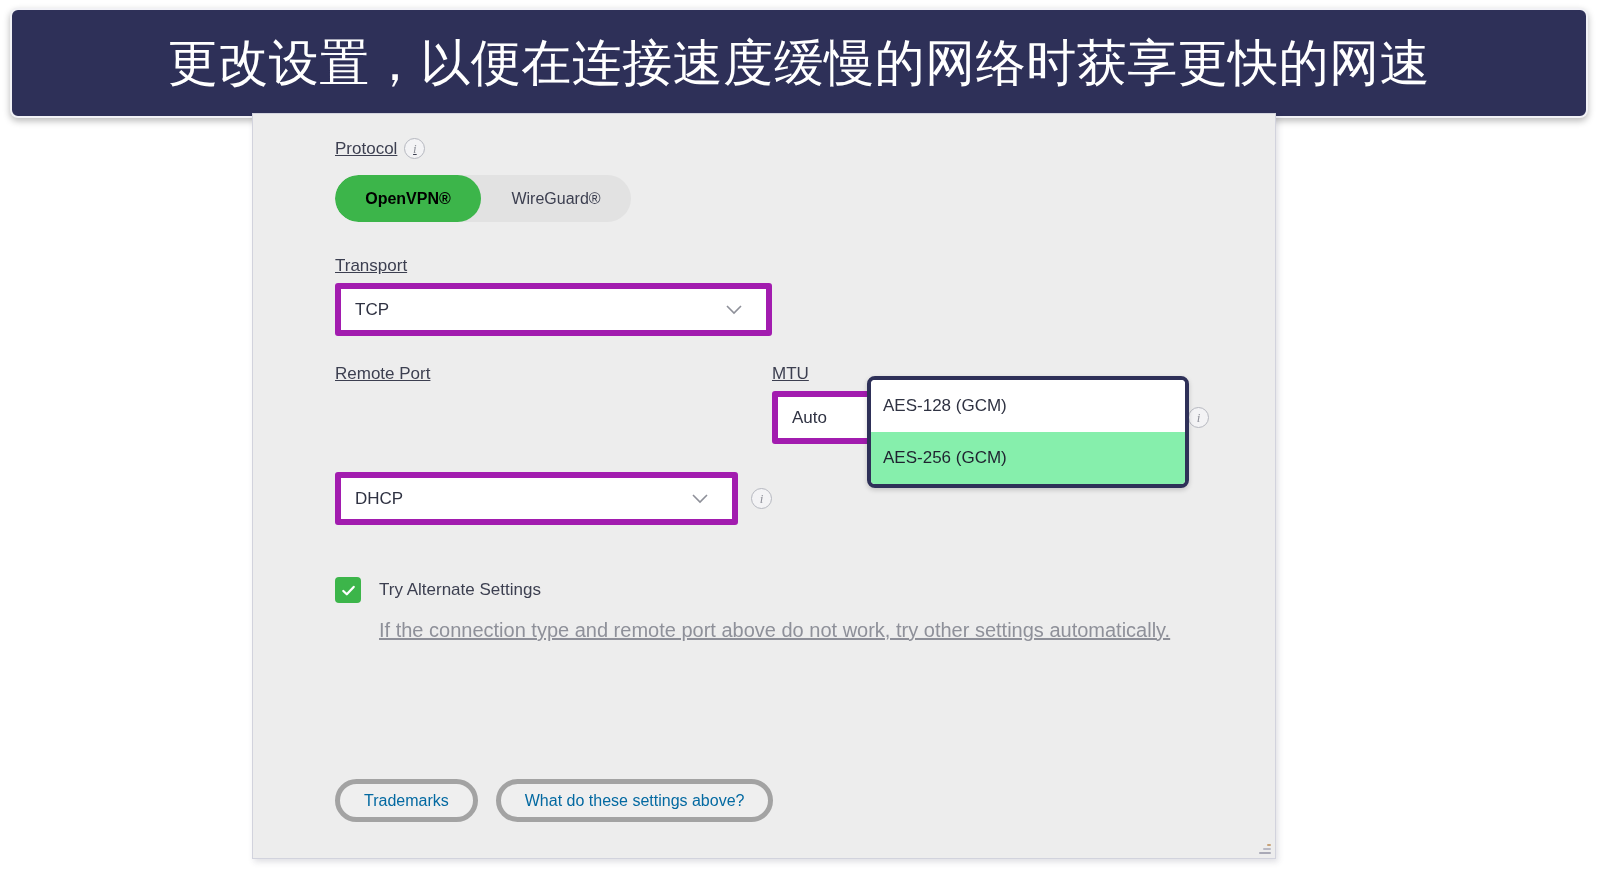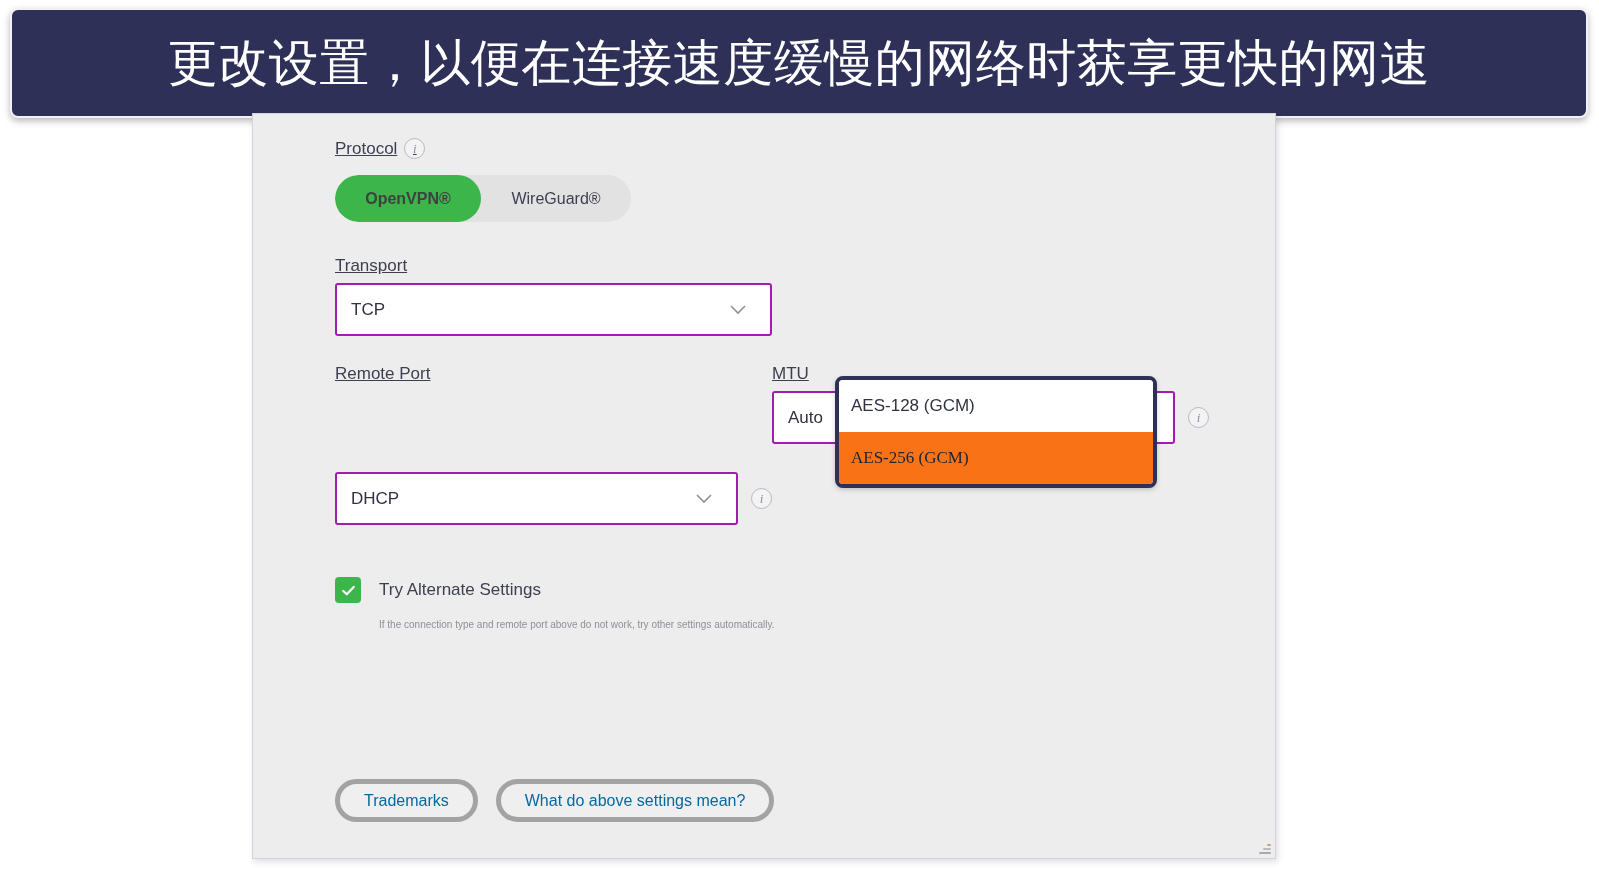--- a/index.html
+++ b/index.html
@@ -130,40 +130,40 @@
     align-items: center;
     justify-content: center;
     font-size: 16px;
     font-weight: bold;
     border-radius: 24px;
     cursor: pointer;
     user-select: none;
   }
   .seg.active {
     background: #3cb54a;
-    color: #404040;
+    color: #000000;
     width: 146px;
   }
   .seg.inactive {
     color: #3c3f50;
     font-weight: normal;
     width: 150px;
   }
 
   
   .form-area { position: relative; margin-top: 34px; }
 
   .row { display: flex; }
   .col-left  { width: 437px; }
   .col-right { width: 437px; margin-left: 0px; }
 
   .select-box {
     position: relative;
     background: #ffffff;
-    border: 2px solid #a21caf;
+    border: 6px solid #a21caf;
     border-radius: 3px;
     height: 53px;
     display: flex;
     align-items: center;
     padding: 0 14px;
     font-size: 17px;
     color: #2f3242;
     cursor: pointer;
     gap: 16px;
   }
@@ -177,44 +177,43 @@
 
   .field { margin-bottom: 0; }
   .with-info { display: flex; align-items: center; gap: 13px; }
   .with-info .select-box { flex: 1 1 auto; }
 
   .gap-row { margin-top: 28px; }
 
   
   .dropdown-overlay {
     position: absolute;
-    left: 500px;
+    left: 532px;
     top: 120px;
     width: 322px;
     border: 4px solid #2e3058;
     border-radius: 8px;
     background: #ffffff;
     box-shadow: 0 2px 5px rgba(0,0,0,0.18);
     overflow: hidden;
     z-index: 40;
   }
   .dd-item {
     height: 52px;
     display: flex;
     align-items: center;
     padding: 0 12px;
     font-size: 17px;
     color: #2f3242;
     background: #ffffff;
     cursor: pointer;
   }
   .dd-item.selected {
-    background: #f97316;
+    background: #86efac;
     color: #1f2330;
-    font-family: Liberation Serif, serif;
   }
 
   
   .check-block { margin-top: 52px; }
   .check-row { display: flex; align-items: center; gap: 18px; }
   .checkbox {
     width: 26px; height: 26px;
     border-radius: 4px;
     background: #3cb54a;
     display: flex;
@@ -224,22 +223,23 @@
     cursor: pointer;
   }
   .checkbox svg { display: block; }
   .check-label {
     font-size: 17px;
     color: #3c3f50;
   }
   .check-help {
     margin-top: 16px;
     margin-left: 44px;
-    font-size: 10px;
+    font-size: 20px;
     color: #8e9099;
+    text-decoration: underline;
   }
 
   
   .footer {
     position: absolute;
     left: 82px;
     bottom: 36px;
     display: flex;
     gap: 18px;
   }
@@ -352,21 +352,21 @@
           </span>
           <span class="check-label">Try Alternate Settings</span>
         </div>
         <div class="check-help">If the connection type and remote port above do not work, try other settings automatically.</div>
       </div>
 
     </div>
 
     <div class="footer">
       <div class="pill-btn">Trademarks</div>
-      <div class="pill-btn">What do above settings mean?</div>
+      <div class="pill-btn">What do these settings above?</div>
     </div>
 
     <div class="resize-grip">
       <i></i>
       <i></i>
       <i></i>
     </div>
   </div>
 
 </div>

